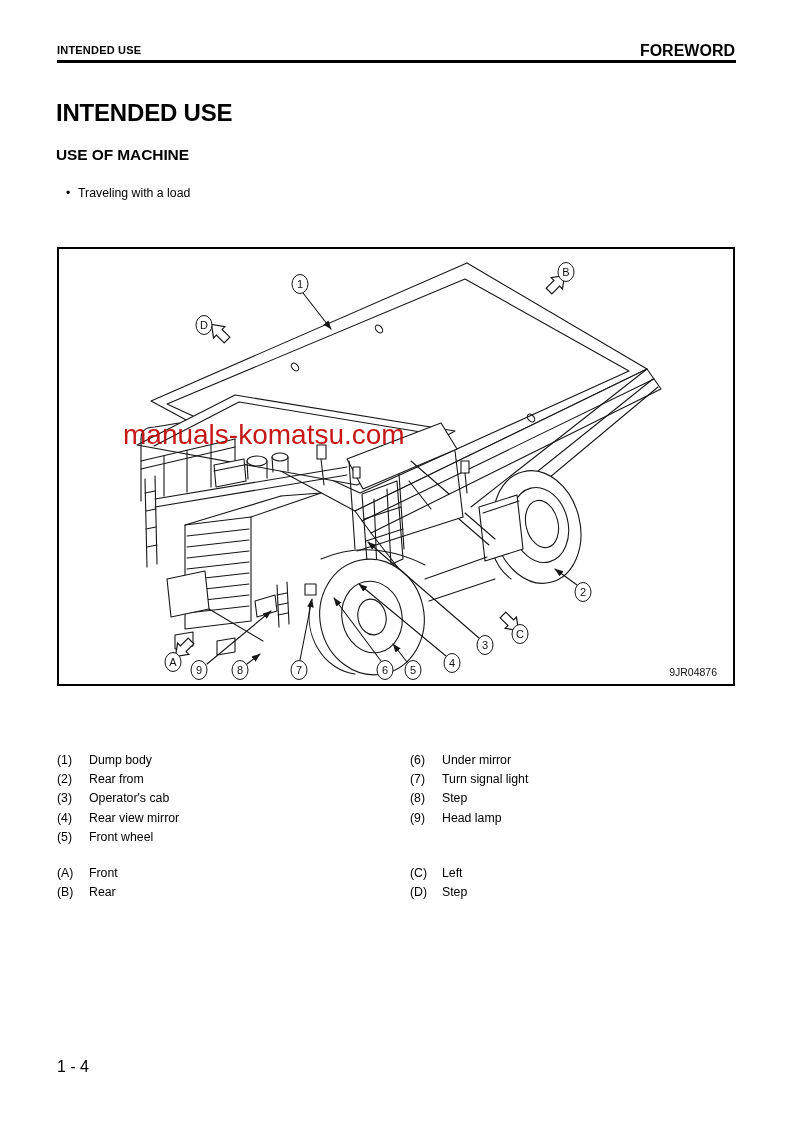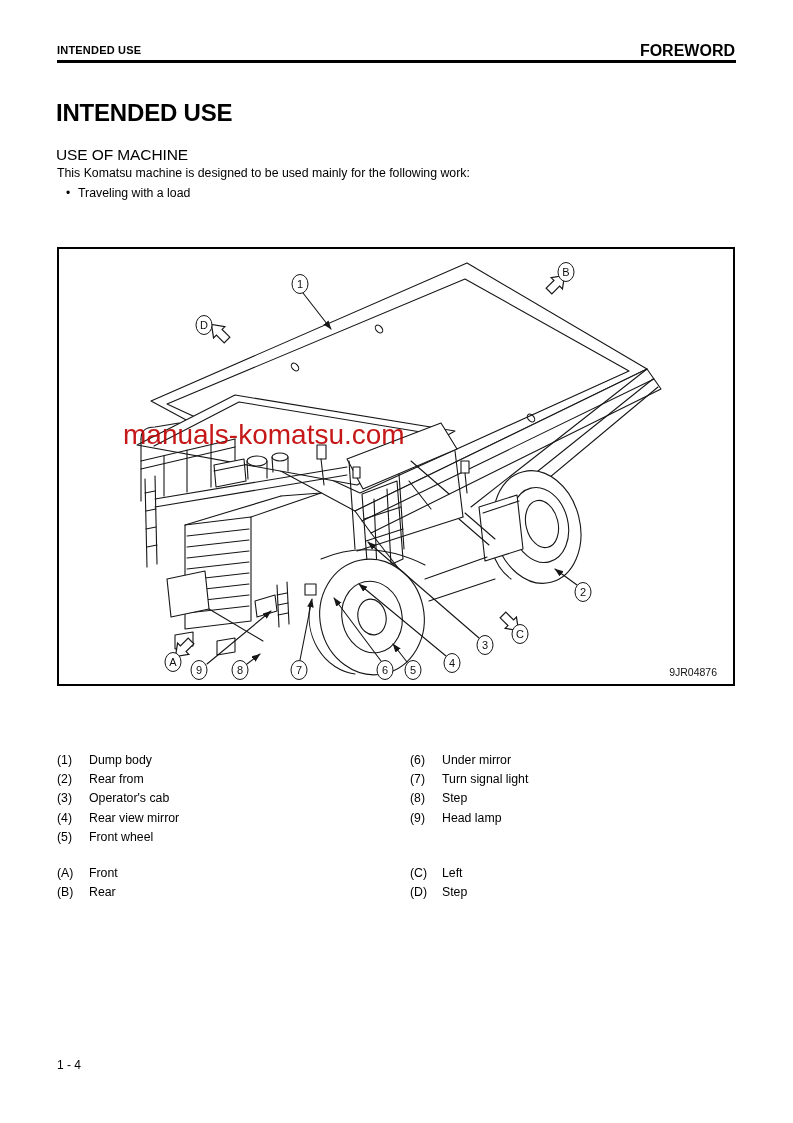--- a/index.html
+++ b/index.html
@@ -3,59 +3,58 @@
 <meta charset="utf-8">
 <style>
   html,body{margin:0;padding:0;background:#fff;}
   .page{position:relative;width:793px;height:1119px;background:#fff;overflow:hidden;
         font-family:"Liberation Sans",sans-serif;color:#000;}
   .abs{position:absolute;}
   .hdr-left{left:57px;top:44px;font-size:11px;font-weight:700;letter-spacing:.2px;}
   .hdr-right{right:58px;top:42px;font-size:16px;font-weight:700;}
   .hdr-rule{left:57px;right:57px;top:60px;height:3px;background:#000;}
   .doc-title{left:56px;top:99px;font-size:24px;font-weight:700;letter-spacing:-.2px;}
-  .h2{left:56px;font-size:15.5px;font-weight:400;letter-spacing:-.1px;text-align:right;}
+  .h2{left:56px;font-size:15.5px;font-weight:700;letter-spacing:-.1px;text-align:right;}
   .h2-use{top:146px;}
   .h2-general{top:220px;}
   .body-text{left:57px;font-size:12.3px;line-height:15.5px;}
   .intro{top:166px;width:640px;}
   .bullet-row{left:66px;top:186px;font-size:12.3px;display:flex;}
   .bullet-dot{width:12px;font-size:12px;}
   .figure-box{left:57px;top:247px;width:678px;height:439px;border:2px solid #000;box-sizing:border-box;}
   .figure-box svg{display:block;width:100%;height:100%;}
   .caption{top:688px;width:684px;}
   .list{font-size:12.3px;line-height:19.2px;}
   .parts-left{left:57px;top:751px;}
   .parts-right{left:410px;top:751px;}
   .dirs-left{left:57px;top:864px;}
   .dirs-right{left:410px;top:864px;}
   .li{display:flex;}
   .li .num{width:32px;flex:0 0 32px;}
-  .footer{left:57px;top:1058px;font-size:12px;}
+  .footer{left:57px;top:1058px;font-size:16px;}
   
   .ln{stroke:#161616;stroke-width:1.1;fill:none;stroke-linejoin:round;stroke-linecap:round;}
   .pnl{stroke:#161616;stroke-width:1.1;fill:#ffffff;stroke-linejoin:round;}
   .callout-circle{fill:#fff;stroke:#161616;stroke-width:1;}
   .callout-text{font-family:"Liberation Sans",sans-serif;font-size:11px;fill:#111;}
   .figcode{font-family:"Liberation Sans",sans-serif;font-size:10.5px;fill:#111;}
   .wmark{font-family:"Liberation Sans",sans-serif;font-size:28px;opacity:.9;}
 </style>
 </head>
 <body>
 
 <div class="page">
 
   <div class="abs hdr-left">INTENDED USE</div>
   <div class="abs hdr-right">FOREWORD</div>
   <div class="abs hdr-rule"></div>
 
   <div class="abs doc-title">INTENDED USE</div>
 
   <div class="abs h2 h2-use">USE OF MACHINE</div>
-  <div class="abs body-text intro">This Komatsu machine is designed to be used mainly for the following work:</div>
   <div class="abs bullet-row">
     <span class="bullet-dot">•</span>
     <span>Traveling with a load</span>
   </div>
 
 
   <div class="abs figure-box">
     <svg viewBox="0 0 674 435">
       <defs>
         <marker id="ah" markerWidth="9" markerHeight="8" refX="7.5" refY="3" orient="auto">

